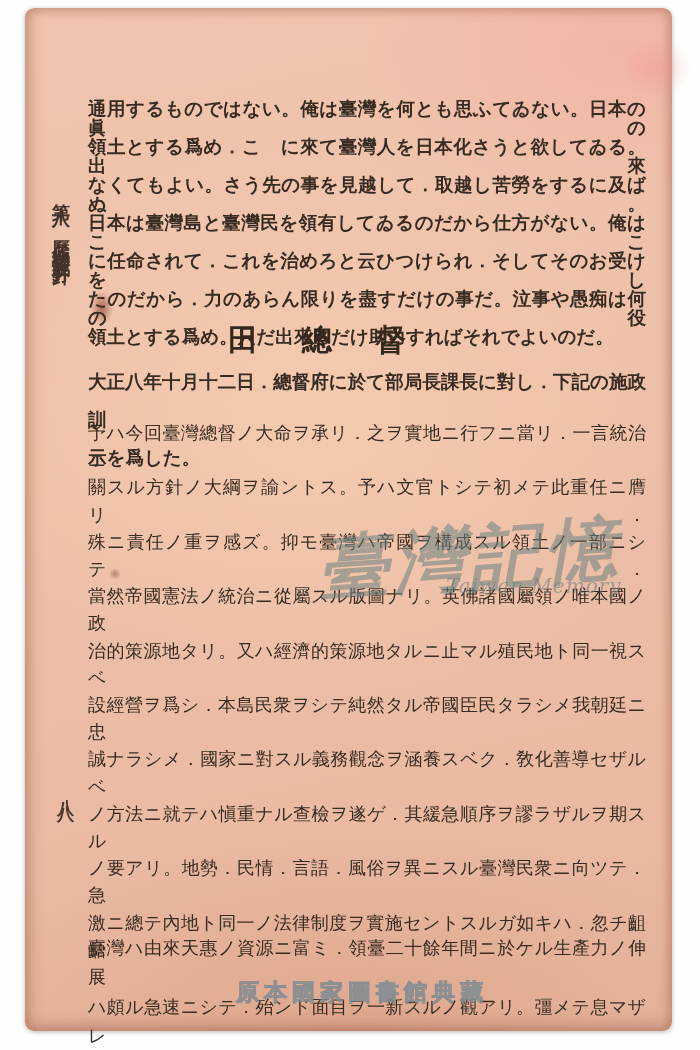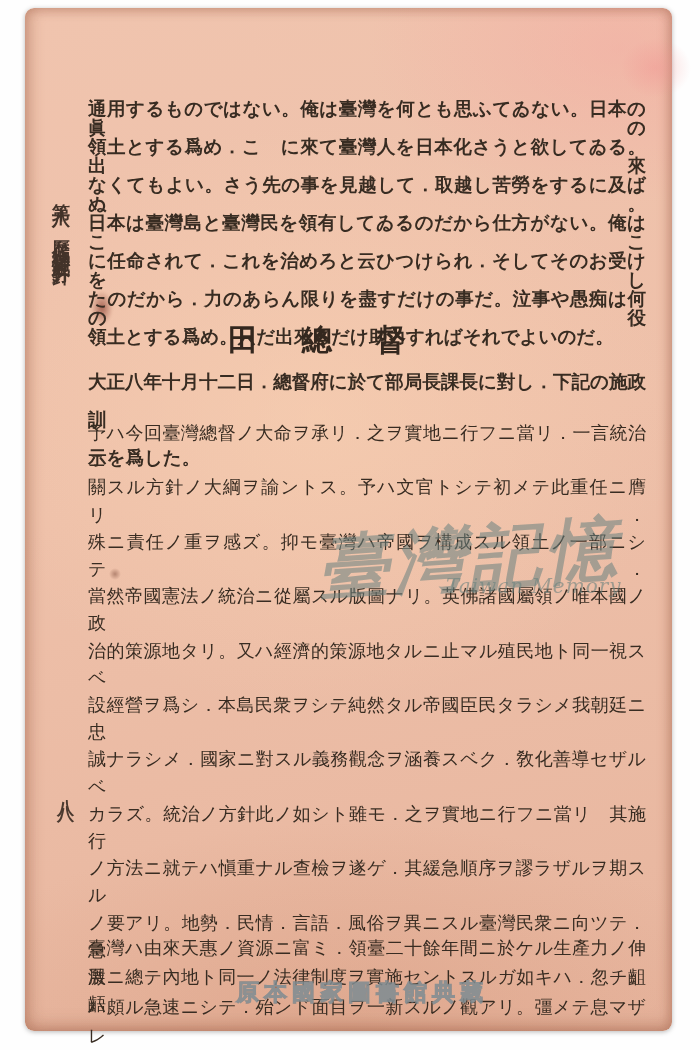--- a/index.html
+++ b/index.html
@@ -126,21 +126,20 @@
   </div>
 
 <div class="text-block para-edict">
     <div class="tline full">予ハ今回臺灣總督ノ大命ヲ承リ．之ヲ實地ニ行フニ當リ．一言統治ニ</div>
     <div class="tline full">關スル方針ノ大綱ヲ諭ントス。予ハ文官トシテ初メテ此重任ニ膺リ．</div>
     <div class="tline full">殊ニ責任ノ重ヲ感ズ。抑モ臺灣ハ帝國ヲ構成スル領土ノ一部ニシテ．</div>
     <div class="tline full">當然帝國憲法ノ統治ニ從屬スル版圖ナリ。英佛諸國屬領ノ唯本國ノ政</div>
     <div class="tline full">治的策源地タリ。又ハ經濟的策源地タルニ止マル殖民地ト同一視スベ</div>
     <div class="tline full">設經營ヲ爲シ．本島民衆ヲシテ純然タル帝國臣民タラシメ我朝廷ニ忠</div>
     <div class="tline full">誠ナラシメ．國家ニ對スル義務觀念ヲ涵養スベク．敎化善導セザルベ</div>
-    <div class="tline full">カラズ。統治ノ方針此ノ如シト雖モ．之ヲ實地ニ行フニ當リ　其施行</div>
     <div class="tline full">ノ方法ニ就テハ愼重ナル查檢ヲ遂ゲ．其緩急順序ヲ謬ラザルヲ期スル</div>
     <div class="tline full">ノ要アリ。地勢．民情．言語．風俗ヲ異ニスル臺灣民衆ニ向ツテ．急</div>
     <div class="tline full">激ニ總テ內地ト同一ノ法律制度ヲ實施セントスルガ如キハ．忽チ齟齬</div>
   </div>
 
 <div class="text-block para-closing">
     <div class="tline full">臺灣ハ由來天惠ノ資源ニ富ミ．領臺二十餘年間ニ於ケル生產力ノ伸展</div>
     <div class="tline full">ハ頗ル急速ニシテ．殆ンド面目ヲ一新スルノ觀アリ。彊メテ息マザレ</div>
   </div>
 

